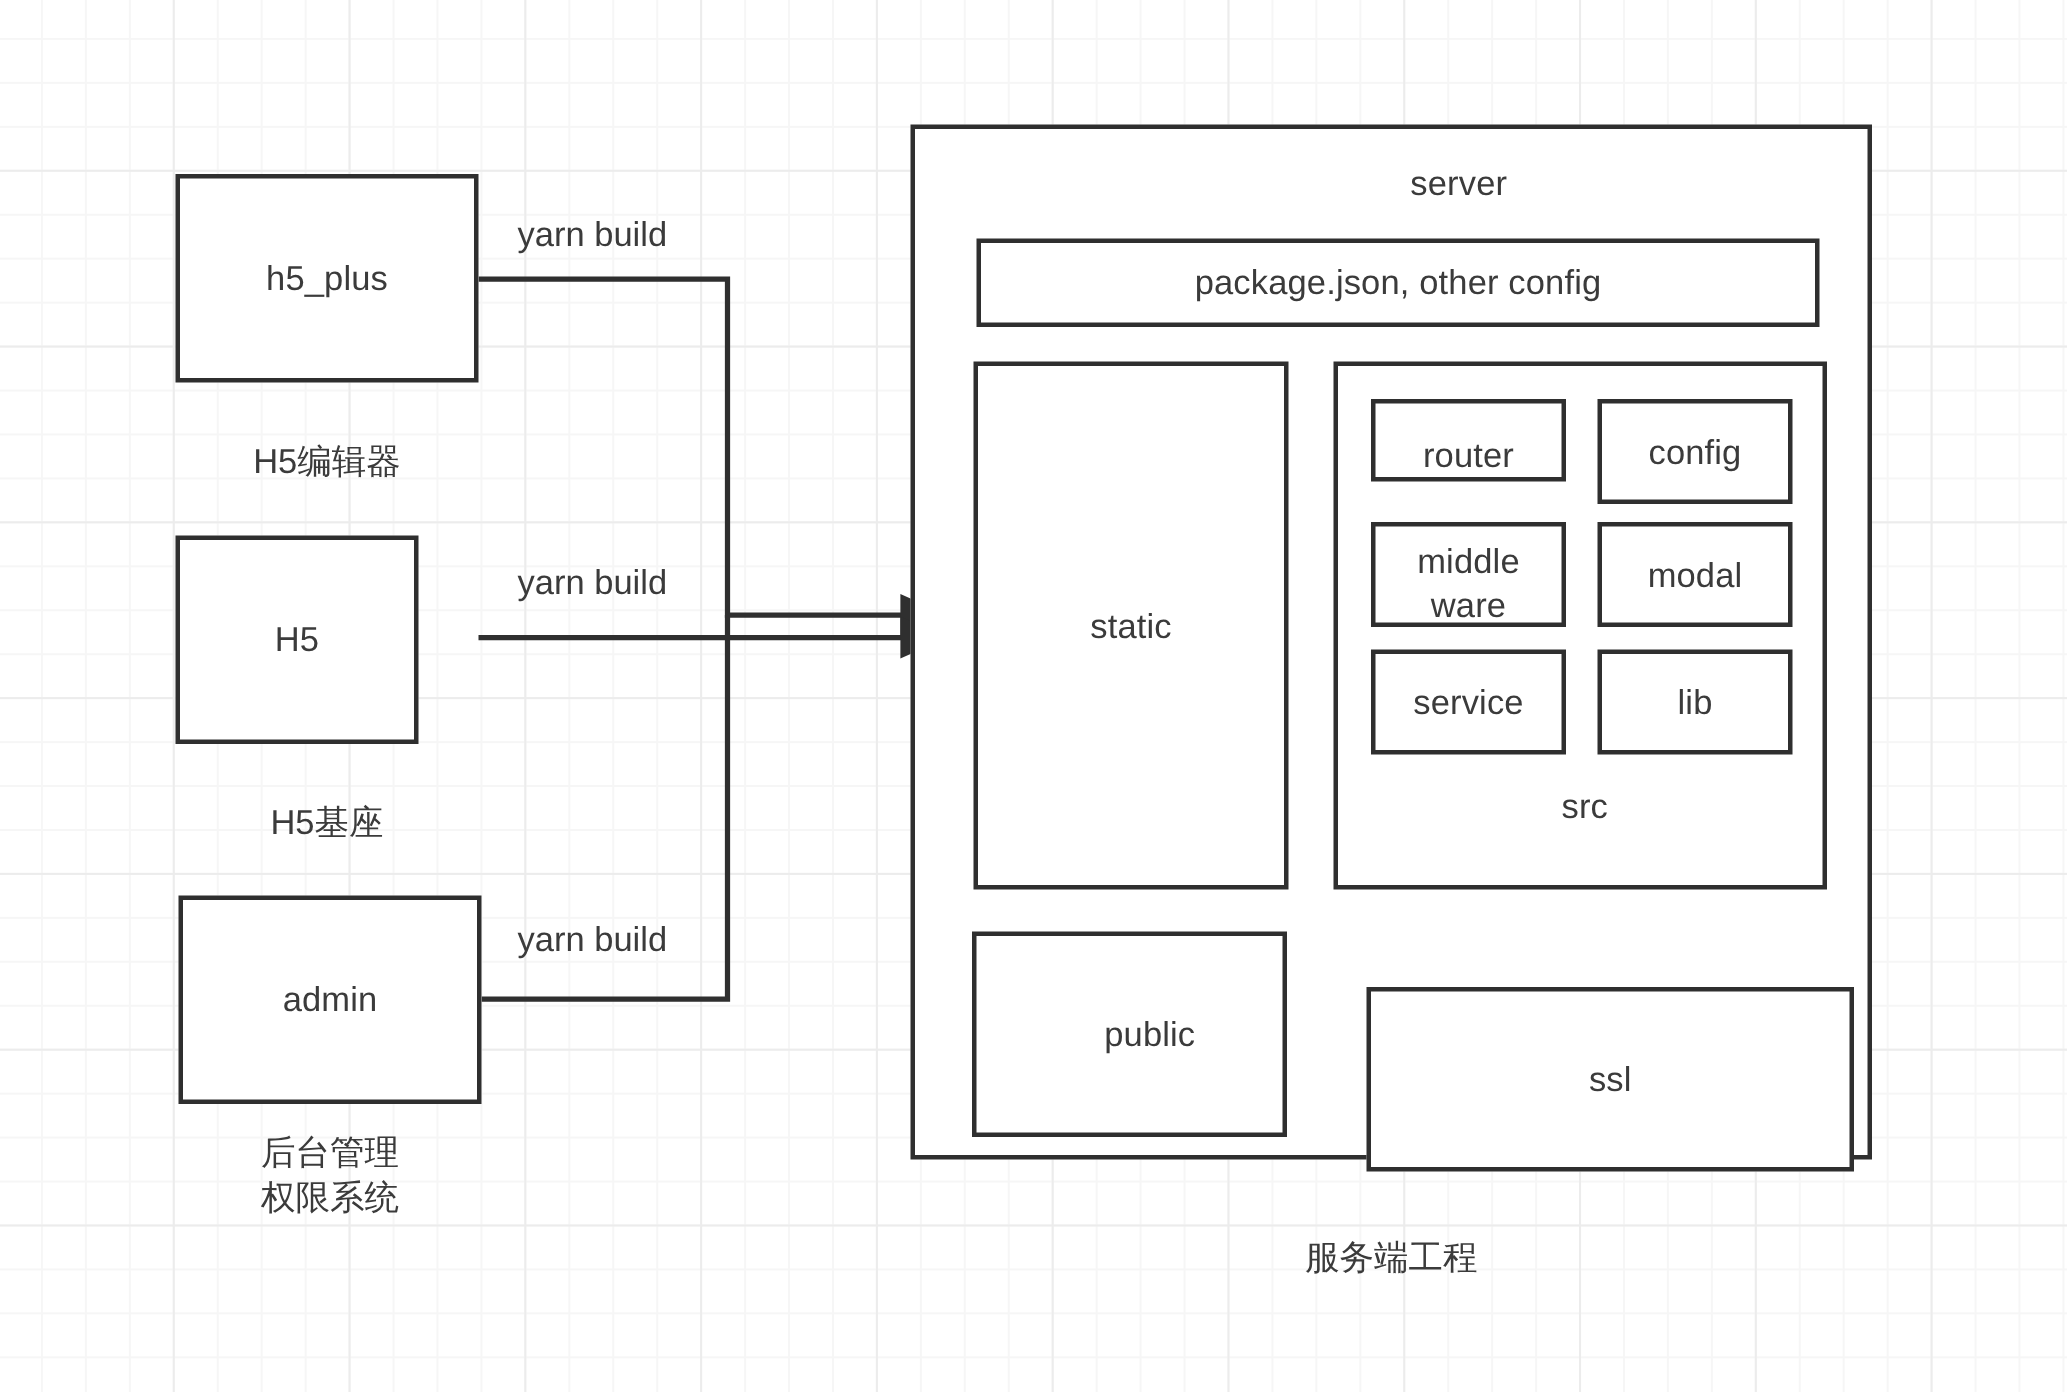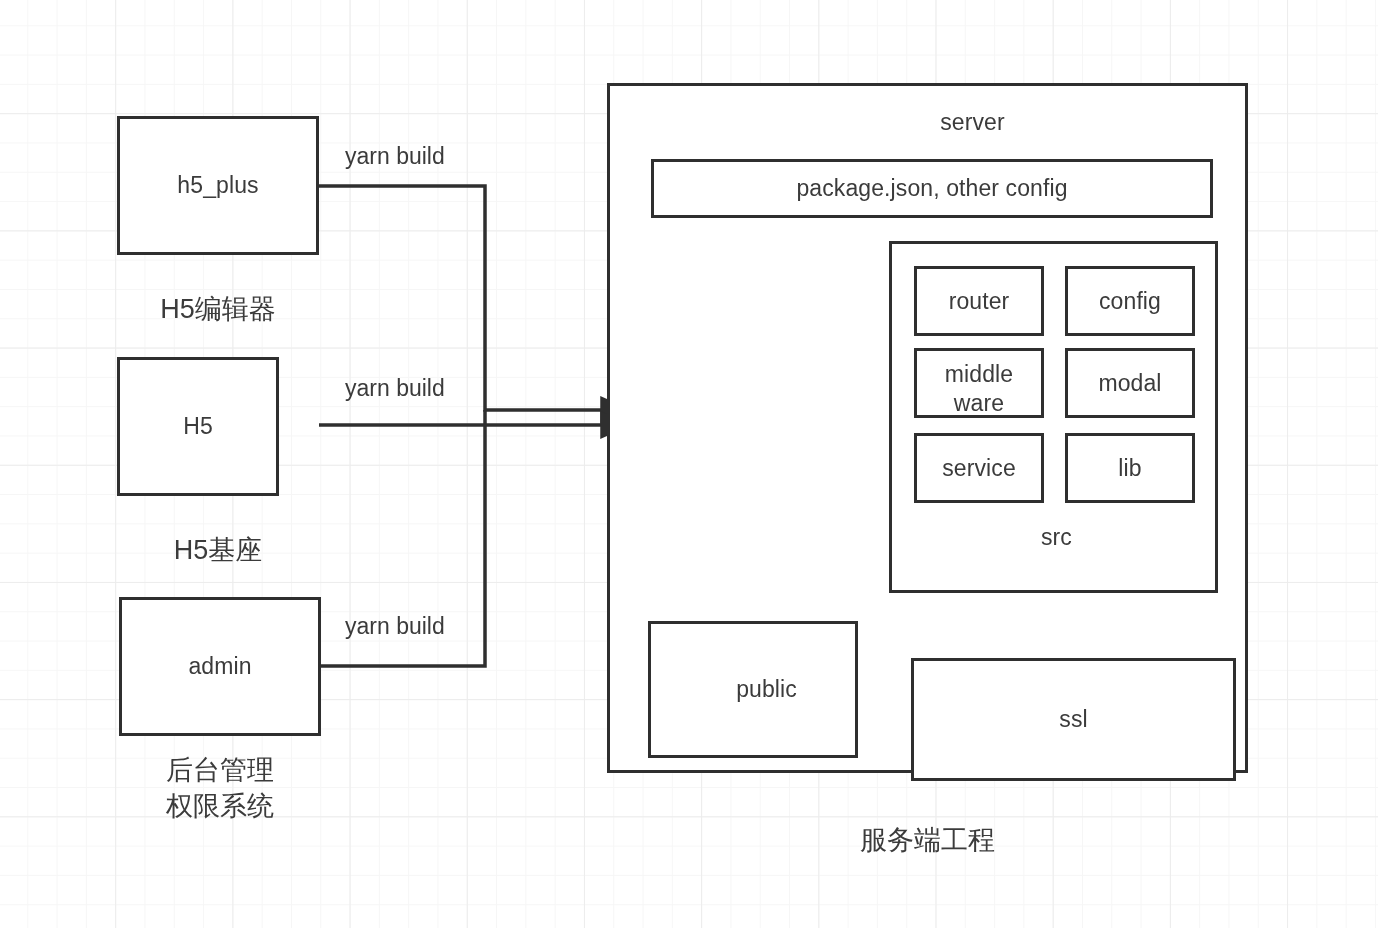--- a/index.html
+++ b/index.html
@@ -43,21 +43,21 @@
     color: #3b3b3b;
     font-size: 23px;
     line-height: 1.25;
     text-align: center;
     letter-spacing: 0.1px;
   }
 
   .caption {
     position: absolute;
     color: #3b3b3b;
-    font-size: 27px;
+    font-size: 23px;
     line-height: 1.32;
     text-align: center;
     white-space: pre-line;
   }
 
   .edge-label {
     position: absolute;
     color: #3b3b3b;
     font-size: 23px;
     white-space: nowrap;
@@ -119,24 +119,27 @@
   <div class="edge-label" style="left:345px; top:613px;">yarn build</div>
 
   <div class="box" style="left:607px; top:83px; width:641px; height:690px; display:block;">
 
     <div class="group-label" style="left:2px; top:22px; width:641px;padding-left:40px;">server</div>
 
     <div class="box" style="left:41px; top:73px; width:562px; height:59px;">
       <span>package.json, other config</span>
     </div>
 
+    <div class="box" style="left:39px; top:155px; width:210px; height:352px;">
+      <span>static</span>
+    </div>
 
     <div class="box" style="left:279px; top:155px; width:329px; height:352px; display:block;">
 
-      <div class="box" style="left:22px; top:22px; width:130px; height:70px;">
+      <div class="box" style="left:22px; top:22px; width:130px; height:55px;align-items:flex-end;">
         <span>router</span>
       </div>
       <div class="box" style="left:173px; top:22px; width:130px; height:70px;">
         <span>config</span>
       </div>
 
       <div class="box" style="left:22px; top:104px; width:130px; height:70px; white-space:pre-line;">
         <span style="white-space:pre-line;margin-top:12px;">middle
 ware</span>
       </div>

